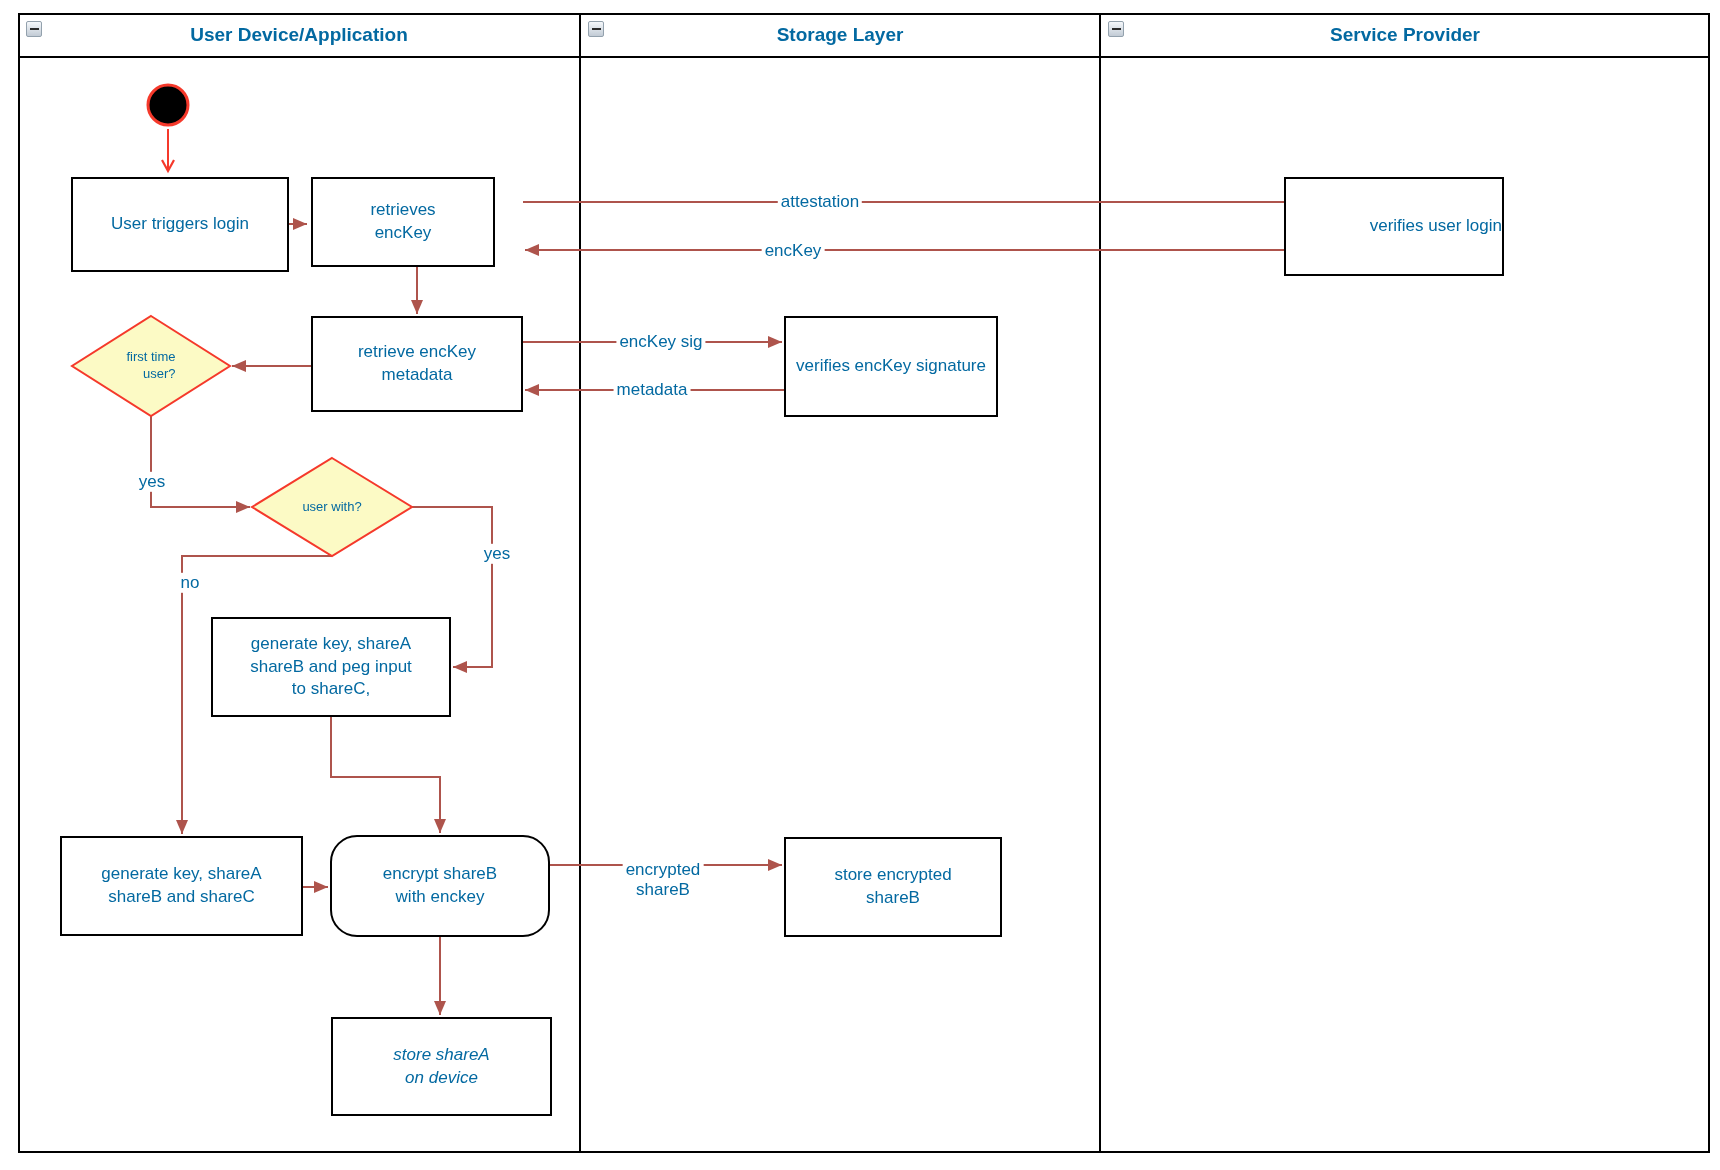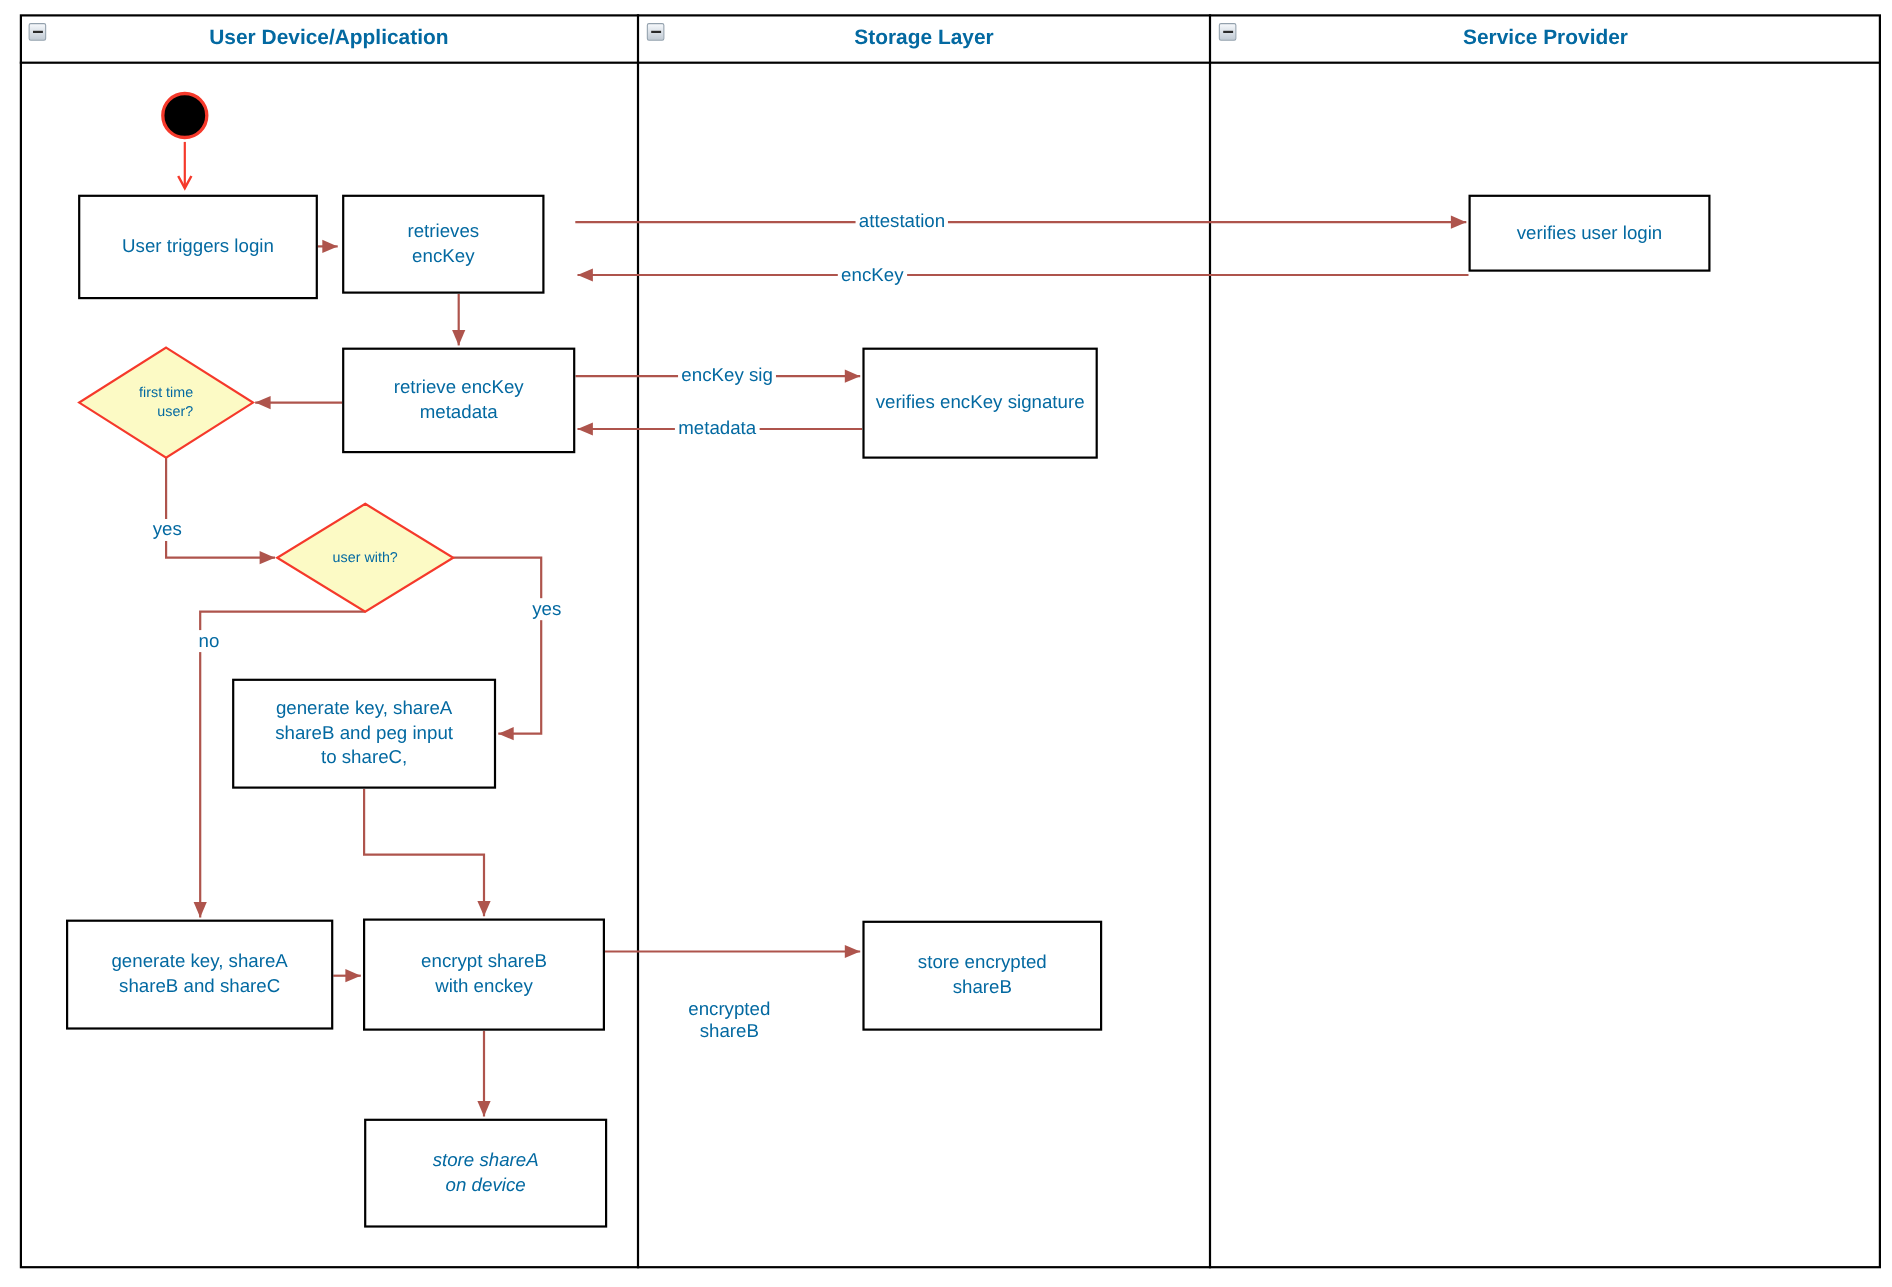--- a/index.html
+++ b/index.html
@@ -95,21 +95,21 @@
 
   <div class="node" style="left:71px;top:177px;width:218px;height:95px;">
     <div class="node-label">User triggers login</div>
   </div>
 
   <div class="node" style="left:311px;top:177px;width:184px;height:90px;">
     <div class="node-label">retrieves
 encKey</div>
   </div>
 
-  <div class="node" style="left:1335px;top:177px;width:220px;height:70px;">
+  <div class="node" style="left:1284px;top:177px;width:220px;height:99px;justify-content:flex-end;">
     <div class="node-label">verifies user login</div>
   </div>
 
   <div class="node" style="left:311px;top:316px;width:212px;height:96px;">
     <div class="node-label">retrieve encKey
 metadata</div>
   </div>
 
   <div class="node" style="left:784px;top:316px;width:214px;height:101px;">
     <div class="node-label nowrap">verifies encKey signature</div>
@@ -119,21 +119,21 @@
     <div class="node-label">generate key, shareA
 shareB and peg input
 to shareC,</div>
   </div>
 
   <div class="node" style="left:60px;top:836px;width:243px;height:100px;">
     <div class="node-label">generate key, shareA
 shareB and shareC</div>
   </div>
 
-  <div class="node" style="left:330px;top:835px;width:220px;height:102px;">
+  <div class="node" style="left:330px;top:835px;width:220px;height:102px;border-radius:27px;">
     <div class="node-label">encrypt shareB
 with enckey</div>
   </div>
 
   <div class="node" style="left:784px;top:837px;width:218px;height:100px;">
     <div class="node-label">store encrypted
 shareB</div>
   </div>
 
   <div class="node" style="left:331px;top:1017px;width:221px;height:99px;font-style:italic;">
@@ -145,16 +145,16 @@
 user?</div>
   <div class="diamond-label" style="left:332px;top:507px;">user with?</div>
 
   <div class="edge-label" style="left:820px;top:202px;">attestation</div>
   <div class="edge-label" style="left:793px;top:251px;">encKey</div>
   <div class="edge-label" style="left:661px;top:342px;">encKey sig</div>
   <div class="edge-label" style="left:652px;top:390px;">metadata</div>
   <div class="edge-label" style="left:152px;top:482px;">yes</div>
   <div class="edge-label" style="left:497px;top:554px;">yes</div>
   <div class="edge-label" style="left:190px;top:583px;">no</div>
-  <div class="edge-label" style="left:663px;top:928px;">encrypted
+  <div class="edge-label" style="left:663px;top:880px;">encrypted
 shareB</div>
 
 </div>
 
 </body></html>

